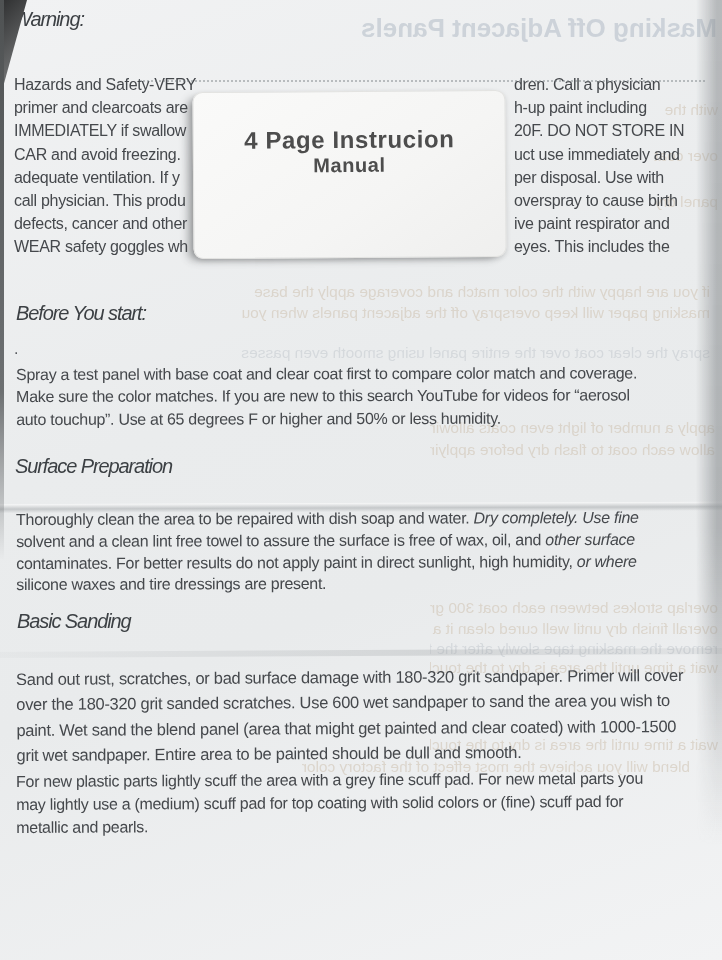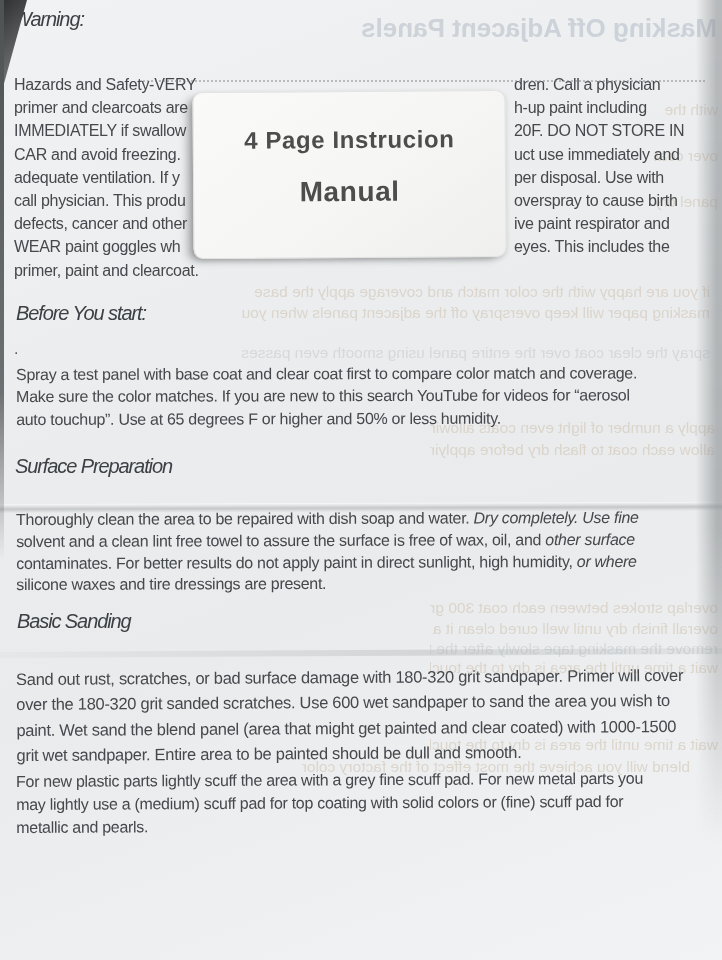--- a/index.html
+++ b/index.html
@@ -49,21 +49,21 @@
   .em{font-style:italic;}
   .stray-dot{position:absolute;left:14px;top:340px;z-index:3;font-size:16px;color:#55585c;}
   
   .sticker{position:absolute;left:193px;top:91px;width:313px;height:167px;z-index:5;
     background:linear-gradient(145deg,#fafaf9 0%,#f5f5f4 60%,#efefee 100%);
     border:1px solid #e3e3e1;border-radius:10px;transform:rotate(-.4deg);
     box-shadow:-8px 4px 8px -3px rgba(66,68,70,.45),0 2px 5px rgba(0,0,0,.15);
     display:flex;flex-direction:column;align-items:center;justify-content:flex-start;
     padding-top:34px;box-sizing:border-box;}
   .sticker .l1{font-size:24px;font-weight:700;color:#4d4d4d;letter-spacing:.6px;}
-  .sticker .l2{font-size:28px;font-weight:700;color:#4d4d4d;letter-spacing:.6px;margin-top:22px;}
+  .sticker .l2{font-size:20px;font-weight:700;color:#4d4d4d;letter-spacing:.6px;}
 </style>
 </head>
 <body>
 
 <div id="page">
 
   <div class="ghost ghost-heading">Masking Off Adjacent Panels</div>
 
   <div class="ghost ghost-tan" style="left:85px;top:282px;width:625px;">if you are happy with the color match and coverage apply the base</div>
   <div class="ghost ghost-tan" style="left:85px;top:303px;width:625px;">masking paper will keep overspray off the adjacent panels when you</div>
@@ -87,22 +87,21 @@
   <div class="h" style="left:13px;top:8px;">Warning:</div>
 
   <div class="para w-left">
     <div>Hazards and Safety-VERY</div>
     <div>primer and clearcoats are</div>
     <div>IMMEDIATELY if swallow</div>
     <div>CAR and avoid freezing.</div>
     <div>adequate ventilation. If y</div>
     <div>call physician. This produ</div>
     <div>defects, cancer and other</div>
-    <div>WEAR paint goggles wh</div>
-    <div>primer, paint and clearcoat.</div>
+    <div>WEAR safety goggles wh</div>
   </div>
 
   <div class="para w-right">
     <div>dren. Call a physician</div>
     <div>h-up paint including</div>
     <div>20F. DO NOT STORE IN</div>
     <div>uct use immediately and</div>
     <div>per disposal. Use with</div>
     <div>overspray to cause birth</div>
     <div>ive paint respirator and</div>

